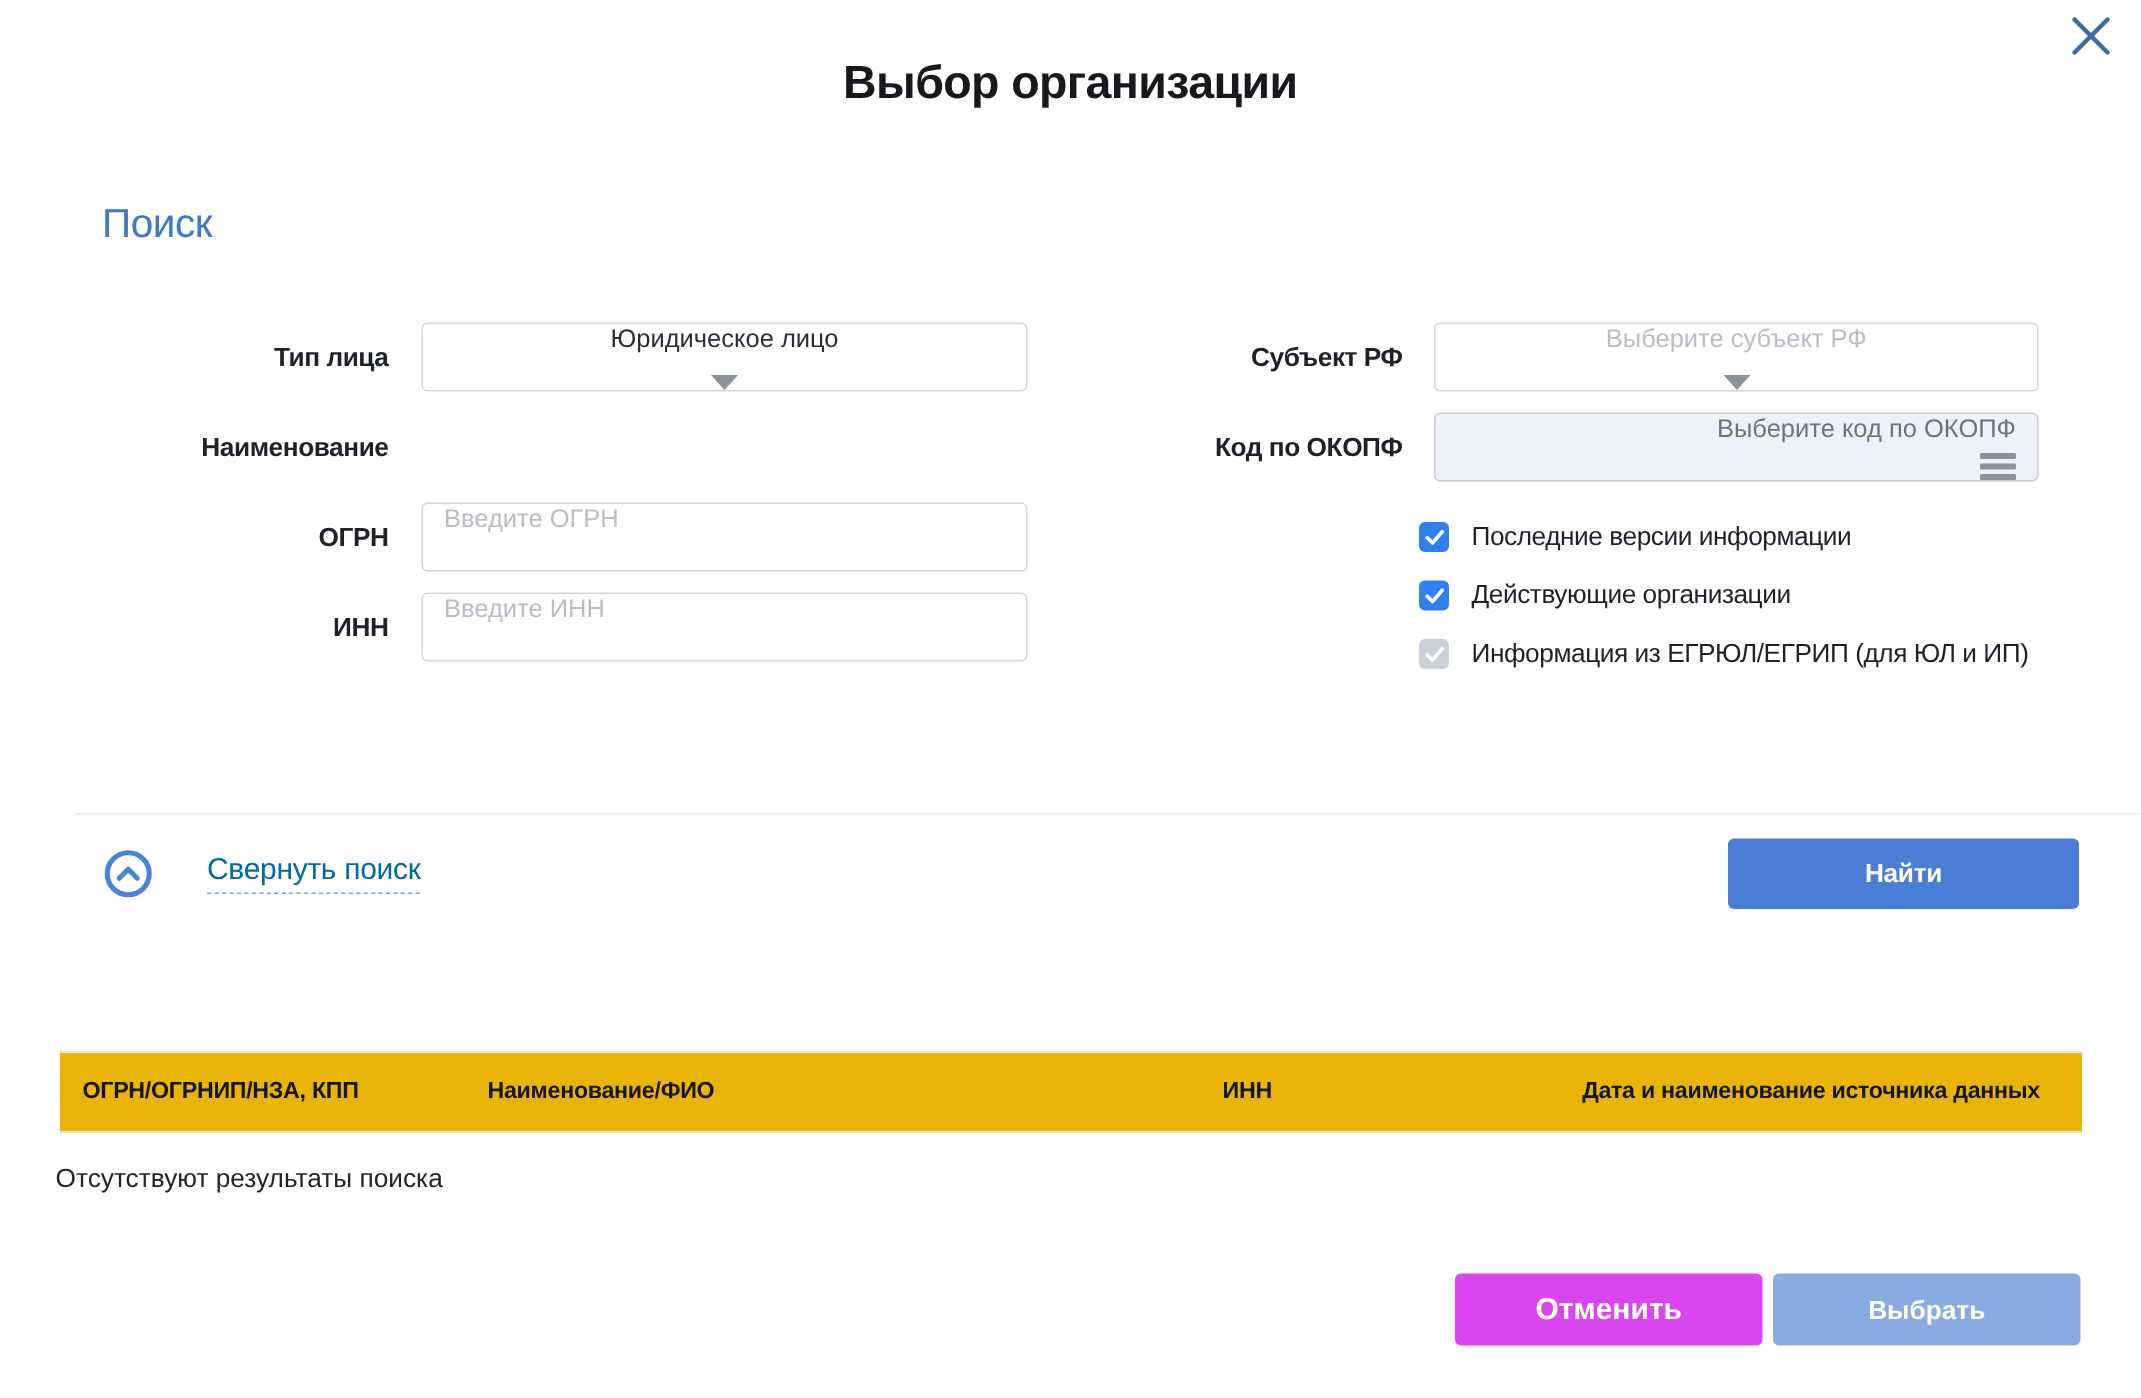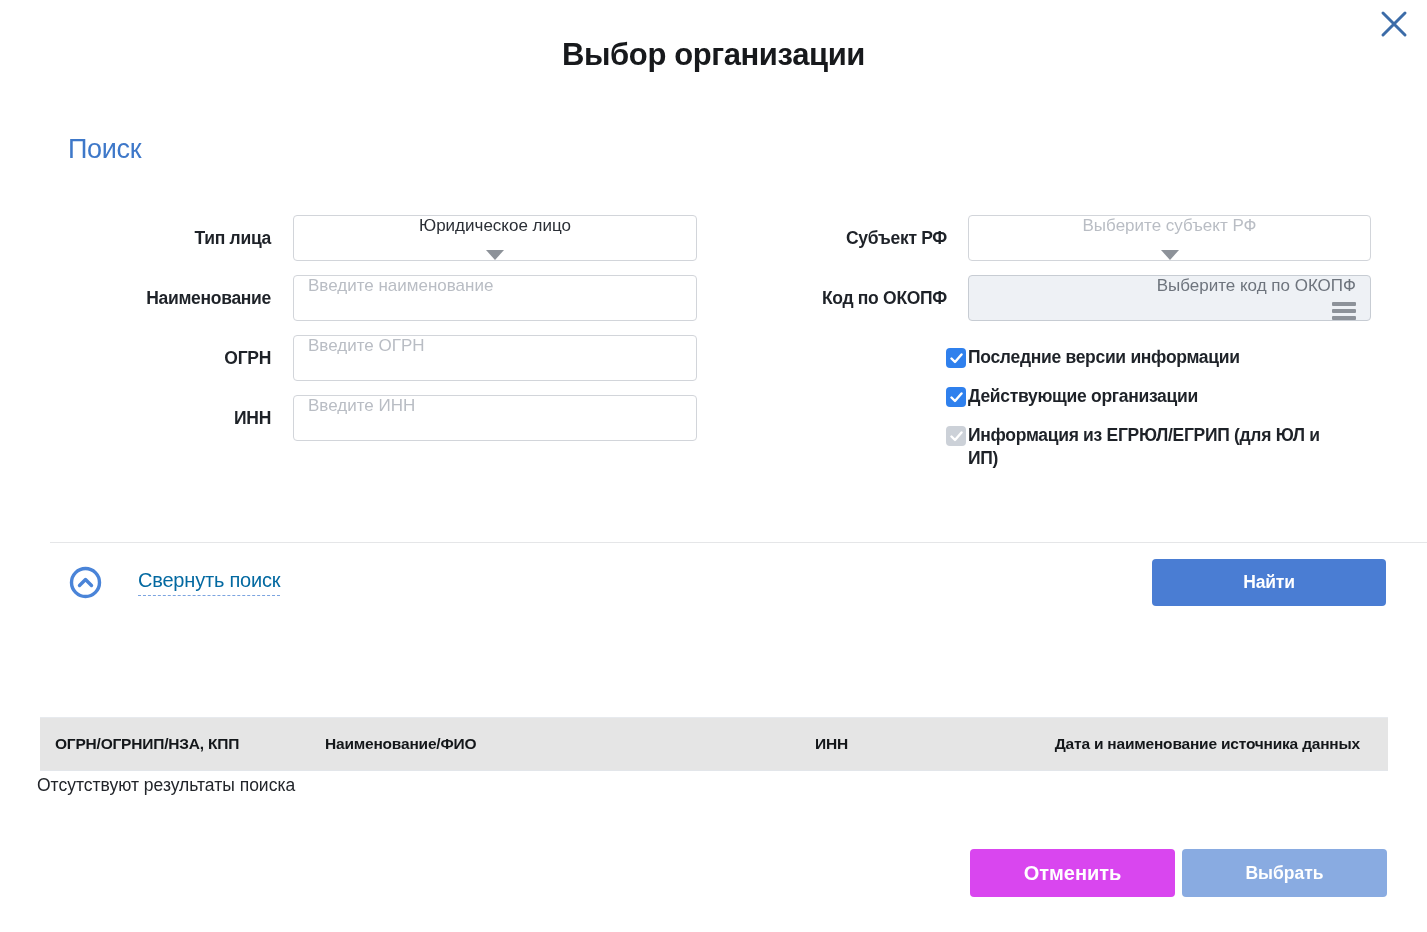--- a/index.html
+++ b/index.html
@@ -9,21 +9,21 @@
 
   
   .dialog-title { position:absolute; top:37px; left:0; width:100%; text-align:center;
     font-size:31px; font-weight:600; letter-spacing:-0.4px; color:#17191c; }
   .close-btn { position:absolute; top:6px; right:14px; width:38px; height:38px;
     background:none; border:none; cursor:pointer; padding:0; }
   .search-heading { position:absolute; top:134px; left:68px; font-size:27px;
     font-weight:500; letter-spacing:-0.3px; color:#3e78c9; }
 
   
-  .frow { position:absolute; left:16px; width:1271px; height:46px; }
+  .frow { position:absolute; left:4px; width:1271px; height:46px; }
   .flabel { position:absolute; top:0; height:46px; line-height:46px; font-size:17.5px;
     font-weight:600; letter-spacing:-0.3px; color:#1e2228; text-align:right; }
   .flabel.l { left:0; width:255px; }
   .flabel.r { left:640px; width:291px; }
   .fbox { position:absolute; top:0; height:46px; background:#fff; border:1px solid #d2d5da;
     border-radius:4px; display:flex; align-items:center; padding:0 14px;flex-direction:column; }
   .fbox.l { left:277px; width:404px; }
   .fbox.r { left:952px; width:403px; }
   .fbox input { border:none; outline:none; background:transparent; width:100%;
     font-family:inherit; font-size:17px; color:#2b2f36; }
@@ -37,35 +37,35 @@
   .menu-icon { width:24px; display:flex; flex-direction:column; gap:3px; flex:none; }
   .menu-icon i { display:block; height:4px; background:#8d9299; border-radius:1px; }
 
   
   .cbgroup { position:absolute; left:946px; top:346px; width:420px; }
   .cbrow { display:flex; align-items:flex-start; margin-bottom:16px; cursor:pointer; }
   .cbbox { width:20px; height:20px; border-radius:4px; margin-top:2px; flex:none;
     display:flex; align-items:center; justify-content:center; background:#e3e6ea; }
   .cbbox.checked { background:#2f80ed; }
   .cbbox.checked.disabled { background:#ccd1d8; }
-  .cblabel { margin-left:2px; font-size:17.5px; font-weight:700; letter-spacing:-0.3px;
+  .cblabel { margin-left:15px; font-size:17.5px; font-weight:400; letter-spacing:-0.3px;
     line-height:23px; color:#1e2228; max-width:375px; }
 
   
   .divider { position:absolute; top:542px; left:50px; right:0; height:1px; background:#e5e6e8; }
   .collapse { position:absolute; left:69px; top:566px; display:flex; align-items:center; cursor:pointer; }
   .collapse-label { margin-left:36px; font-size:20px; color:#0369a1;
     border-bottom:1.5px dashed #7ba4e0; padding-bottom:3px; letter-spacing:-0.2px; }
   .find-btn { position:absolute; left:1152px; top:559px; width:234px; height:47px;
     background:#4a7dd3; border:none; border-radius:4px; color:#fff; font-family:inherit;
     font-size:17.5px; font-weight:600; letter-spacing:-0.2px; cursor:pointer; }
 
   
-  .thead { position:absolute; left:40px; top:717px; width:1348px; height:54px;
-    background:#e5e5e5; border-top:1px solid #e7eaee; border-bottom:1px solid #e3e6ea;
+  .thead { position:absolute; left:40px; top:701px; width:1348px; height:54px;
+    background:#eab308; border-top:1px solid #e7eaee; border-bottom:1px solid #e3e6ea;
     display:flex; align-items:center; padding:0 15px; }
   .th { font-size:15.5px; font-weight:700; letter-spacing:-0.2px; color:#14171a; }
   .th.c1 { width:270px; }
   .th.c2 { width:490px; }
   .th.c3 { width:180px; }
   .th.c4 { flex:1; text-align:right; padding-right:13px; }
   .empty-text { position:absolute; left:37px; top:775px; font-size:17.5px; color:#22252a;text-align:center; }
 
   
   .cancel-btn { position:absolute; left:970px; top:849px; width:205px; height:48px;
@@ -97,23 +97,20 @@
     </div>
     <label class="flabel r">Субъект РФ</label>
     <div class="fbox r">
       <span class="fvalue placeholder">Выберите субъект РФ</span>
       <span class="caret"></span>
     </div>
   </div>
 
   <div class="frow" style="top:275px">
     <label class="flabel l">Наименование</label>
-    <div class="fbox l">
-      <input type="text" placeholder="Введите наименование" style="">
-    </div>
     <label class="flabel r">Код по ОКОПФ</label>
     <div class="fbox r okopf">
       <span class="fvalue">Выберите код по ОКОПФ</span>
       <span class="menu-icon">
           <i></i>
           <i></i>
           <i></i>
         </span>
     </div>
   </div>

